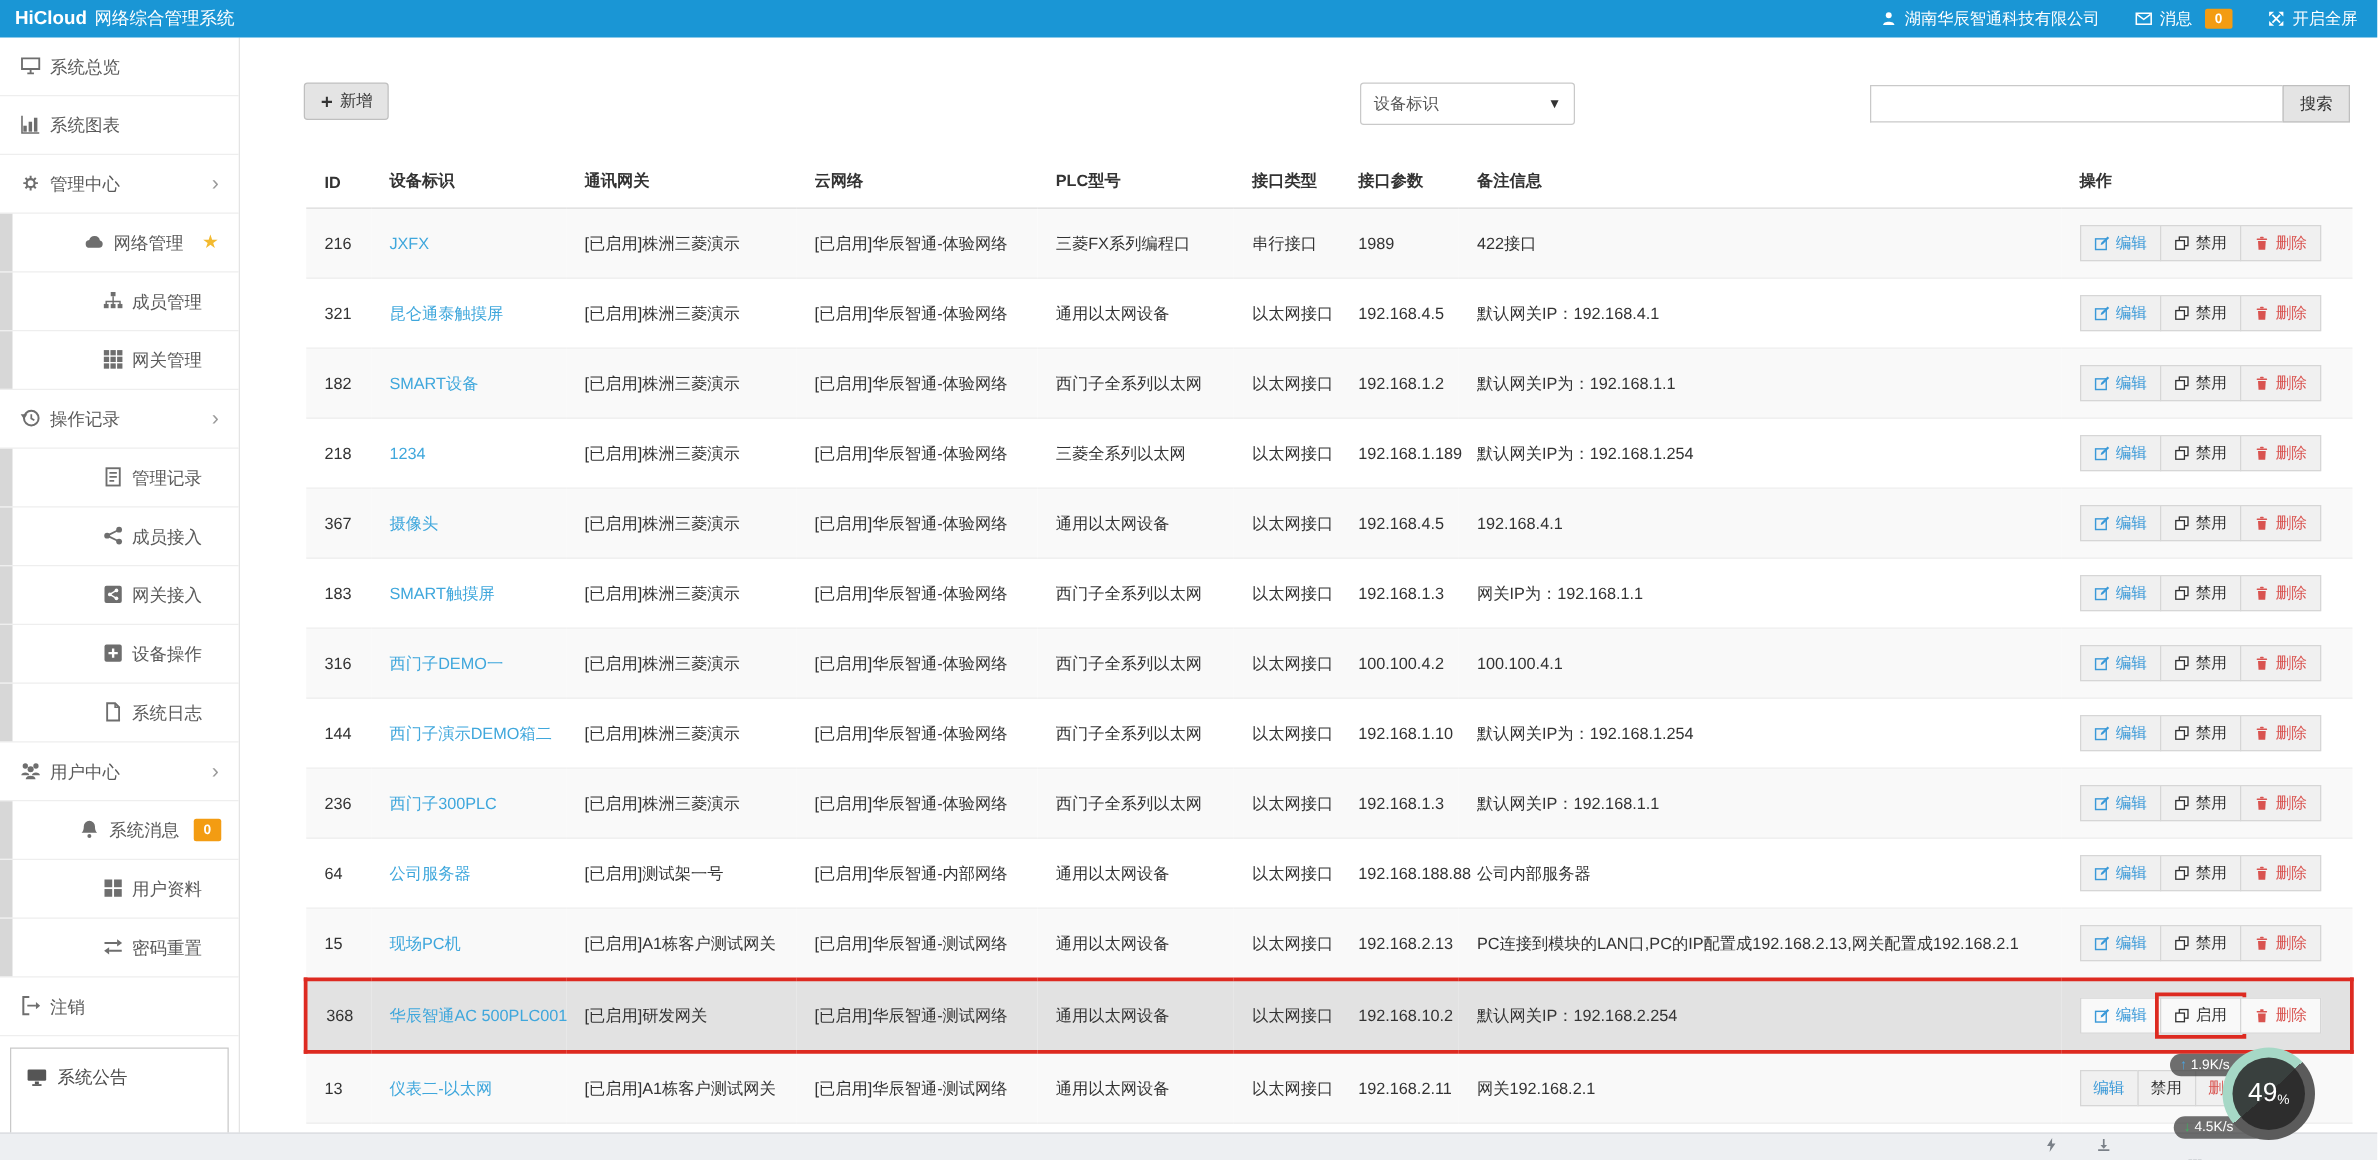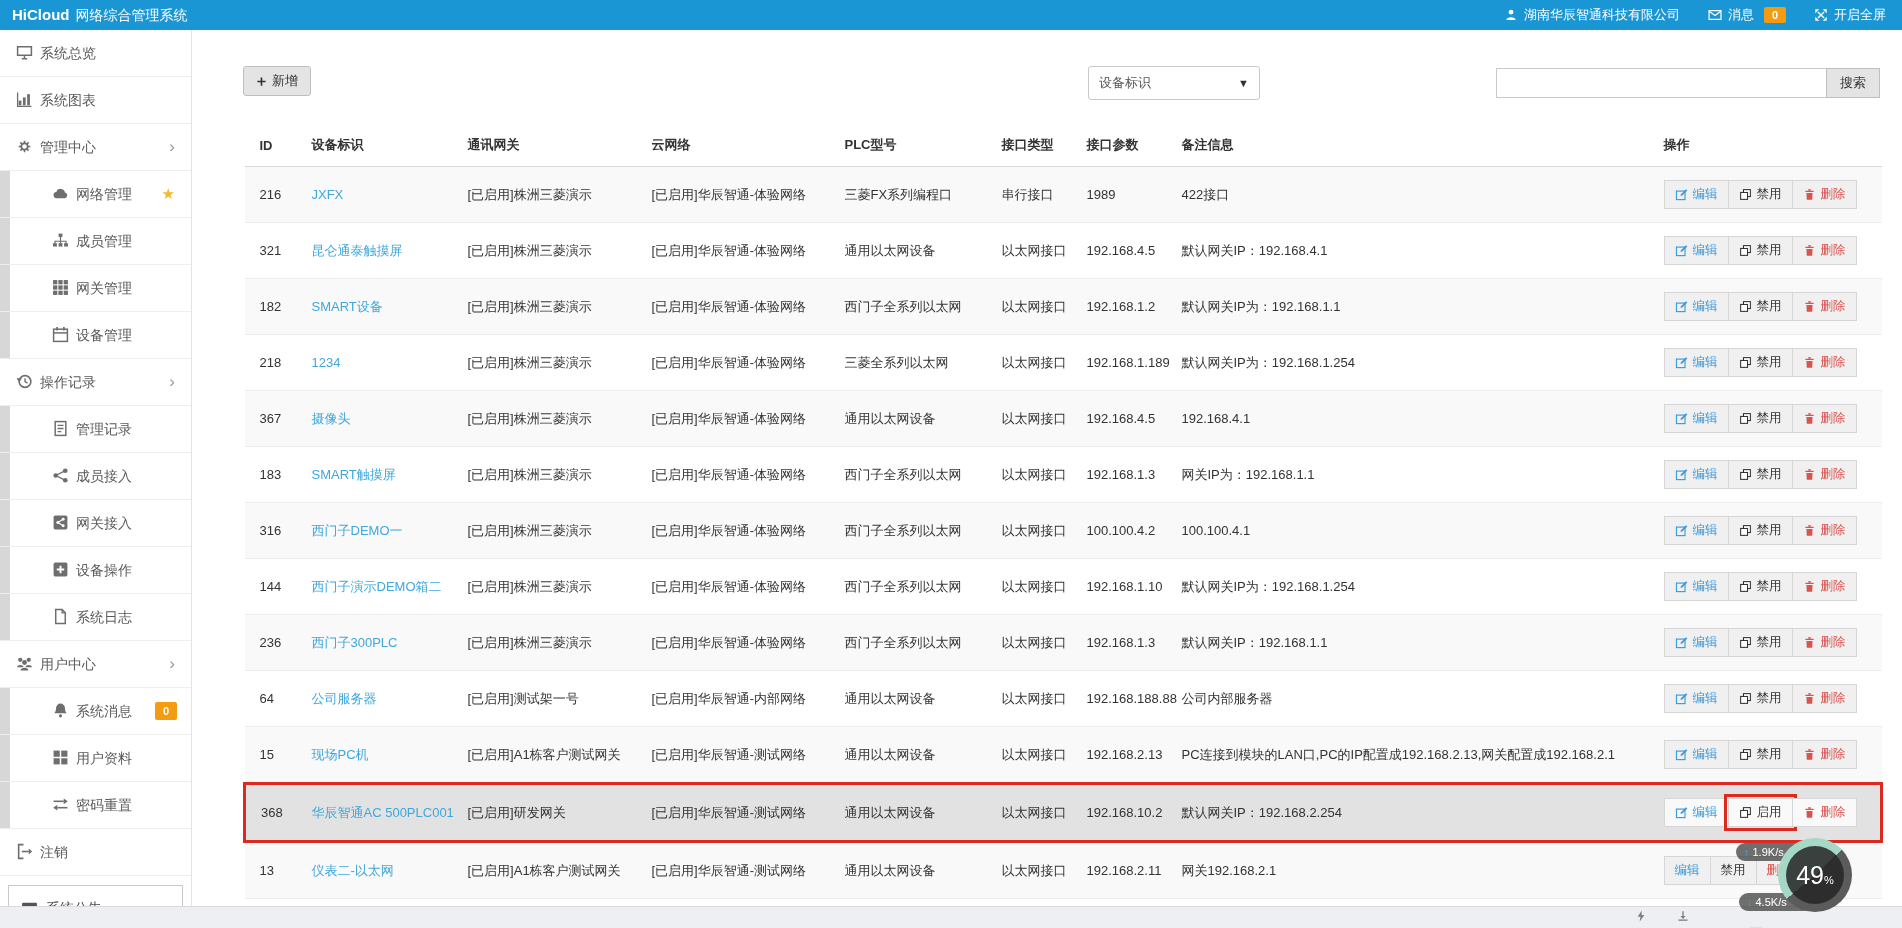--- a/index.html
+++ b/index.html
@@ -18,21 +18,21 @@
   .msg-badge { background:#f39c12; color:#fff; font-size:11px; font-weight:bold;
     padding:2px 8px; border-radius:2px; margin-left:4px; }
 
   
   .sidebar { position:absolute; top:30px; left:0; width:192px; height:898px;
     background:#fff; border-right:1px solid #e4e4e4; z-index:10; }
   .side-item { position:relative; height:47px; line-height:46px; border-bottom:1px solid #eeeeee;
     color:#5a5a5a; font-size:14px; padding-left:16px; cursor:pointer; white-space:nowrap; }
   .side-item .s-icon { display:inline-block; width:17px; height:17px; vertical-align:-3px; margin-right:7px; color:#6e6e6e; }
   .side-item .s-icon svg { width:100%; height:100%; }
-  .side-item.sub { padding-left:52px; }
+  .side-item.sub { padding-left:52px;text-align:center; }
   .side-item.sub::before { content:""; position:absolute; left:0; top:0; width:10px; height:100%; background:#d7d7d7; }
   .chev { float:right; margin-right:16px; color:#999; font-size:17px; }
   .star { float:right; margin-right:16px; color:#f3ba2f; font-size:15px; }
   .side-badge { float:right; margin-right:14px; margin-top:14px; line-height:16px;
     background:#f39c12; color:#fff; font-size:11px; font-weight:bold; padding:1px 8px; border-radius:2px; }
   .side-bottom-box { margin:9px 8px; border:1px solid #c9c9c9; height:70px; padding:14px 12px;
     color:#4a4a4a; font-size:14px; display:flex; align-items:flex-start; gap:8px; }
   .side-bottom-box .s-icon { width:17px; height:17px; color:#555; }
 
   
@@ -94,21 +94,21 @@
     color:#fff; font-size:11px; display:flex; align-items:center; padding:0 8px; gap:3px; z-index:1; width:74px; }
   .speed-pill.up { top:5px; }
   .speed-pill.down { bottom:1px; left:3px; }
   .arrow-up { color:#4aa3e0; font-size:11px; }
   .arrow-down { color:#3cb45e; font-size:11px; }
   .speed-circle { position:absolute; right:0; top:0; width:74px; height:74px; border-radius:50%;
     background:conic-gradient(from 230deg, #a6d8c6 0 49%, #5b5b5b 49% 100%); z-index:2;
     display:flex; align-items:center; justify-content:center; }
   .speed-circle .inner { width:58px; height:58px; border-radius:50%; background:rgba(38,38,38,.85);
     color:#fff; display:flex; align-items:center; justify-content:center; }
-  .speed-circle .pct { font-size:25px; }
+  .speed-circle .pct { font-size:21px; }
   .speed-circle .pct-unit { font-size:11px; margin-top:10px; }
 
   .hidden-defs { position:absolute; width:0; height:0; overflow:hidden; }
 </style>
 </head>
 <body>
 
 <svg class="hidden-defs" xmlns="http://www.w3.org/2000/svg">
   <defs>
     <symbol id="i-desktop" viewBox="0 0 16 16">
@@ -302,23 +302,20 @@
           </svg></span><span>管理中心</span><span class="chev">›</span></div>
       <div class="side-item sub"><span class="s-icon"><svg>
             <use href="#i-cloud"></use>
           </svg></span><span>网络管理</span><span class="star">★</span></div>
       <div class="side-item sub"><span class="s-icon"><svg>
             <use href="#i-sitemap"></use>
           </svg></span><span>成员管理</span></div>
       <div class="side-item sub"><span class="s-icon"><svg>
             <use href="#i-grid"></use>
           </svg></span><span>网关管理</span></div>
-      <div class="side-item sub"><span class="s-icon"><svg>
-            <use href="#i-calendar"></use>
-          </svg></span><span>设备管理</span></div>
       <div class="side-item"><span class="s-icon"><svg>
             <use href="#i-history"></use>
           </svg></span><span>操作记录</span><span class="chev">›</span></div>
       <div class="side-item sub"><span class="s-icon"><svg>
             <use href="#i-doc"></use>
           </svg></span><span>管理记录</span></div>
       <div class="side-item sub"><span class="s-icon"><svg>
             <use href="#i-share"></use>
           </svg></span><span>成员接入</span></div>
       <div class="side-item sub"><span class="s-icon"><svg>

